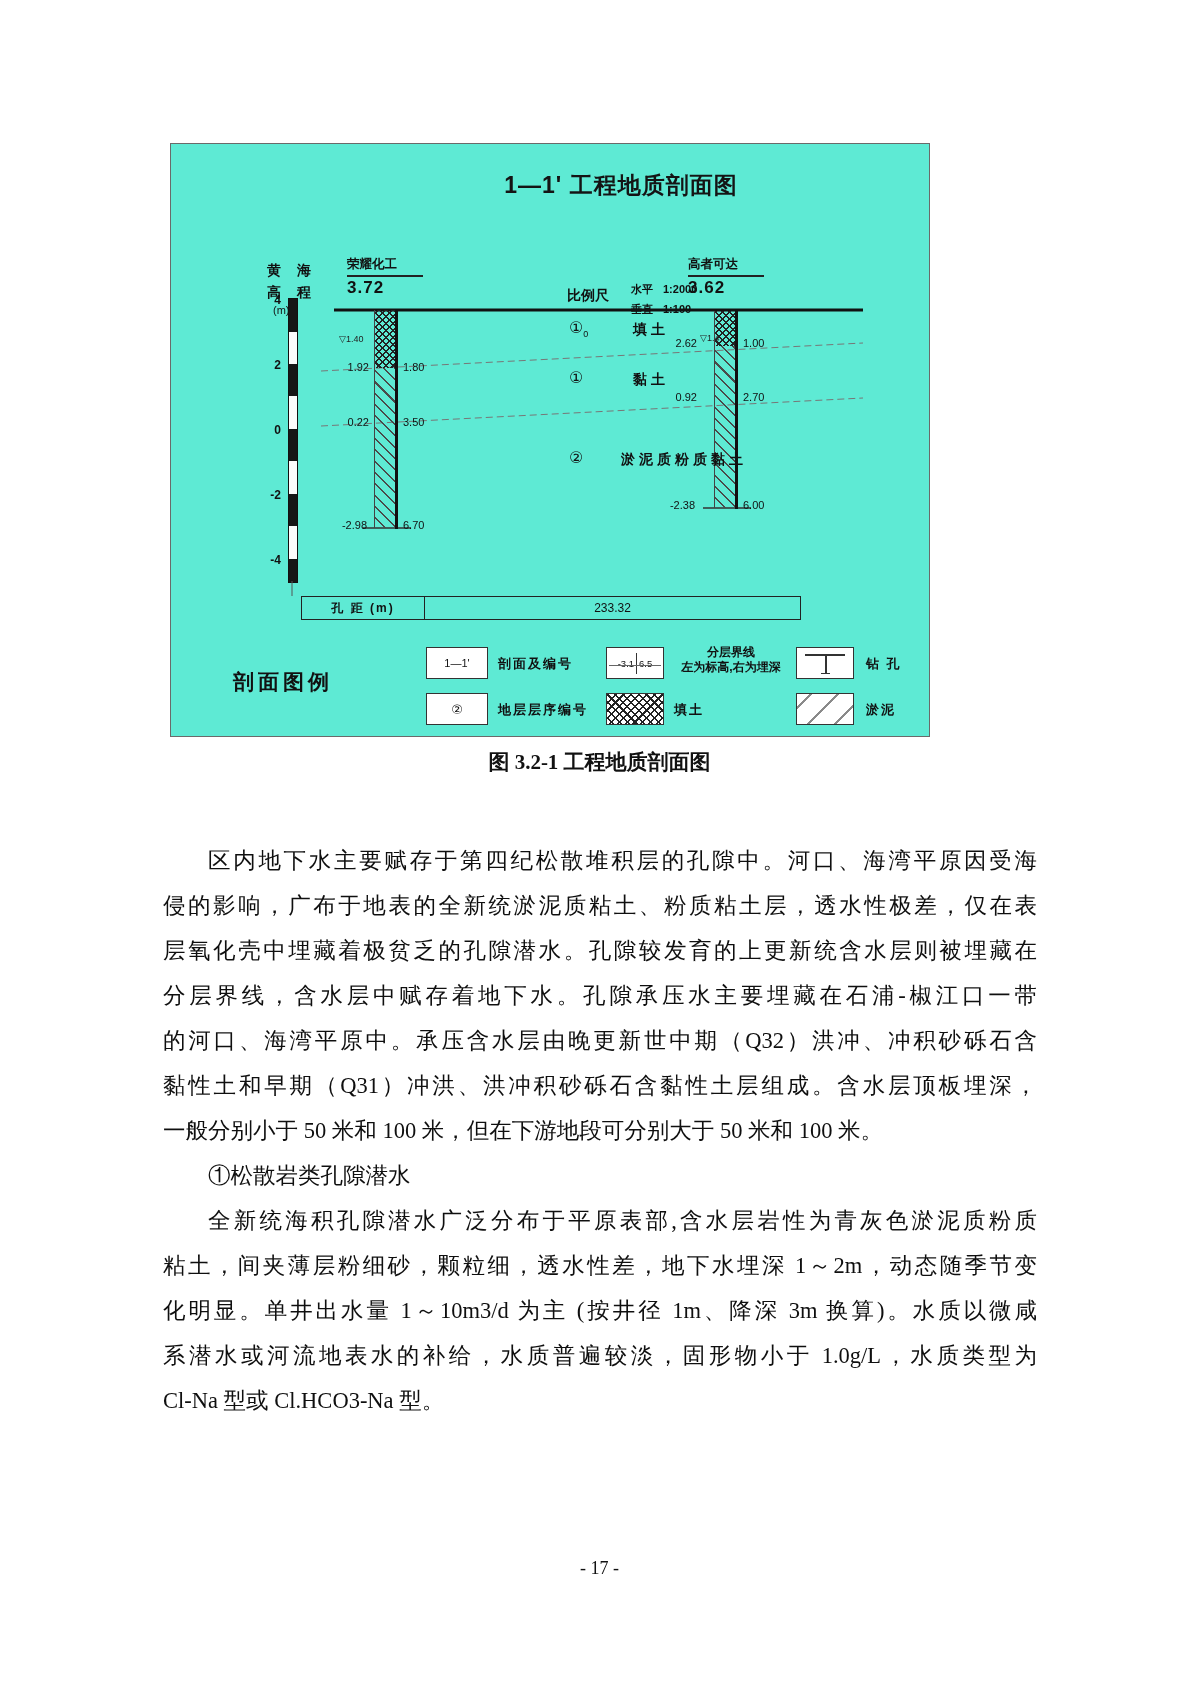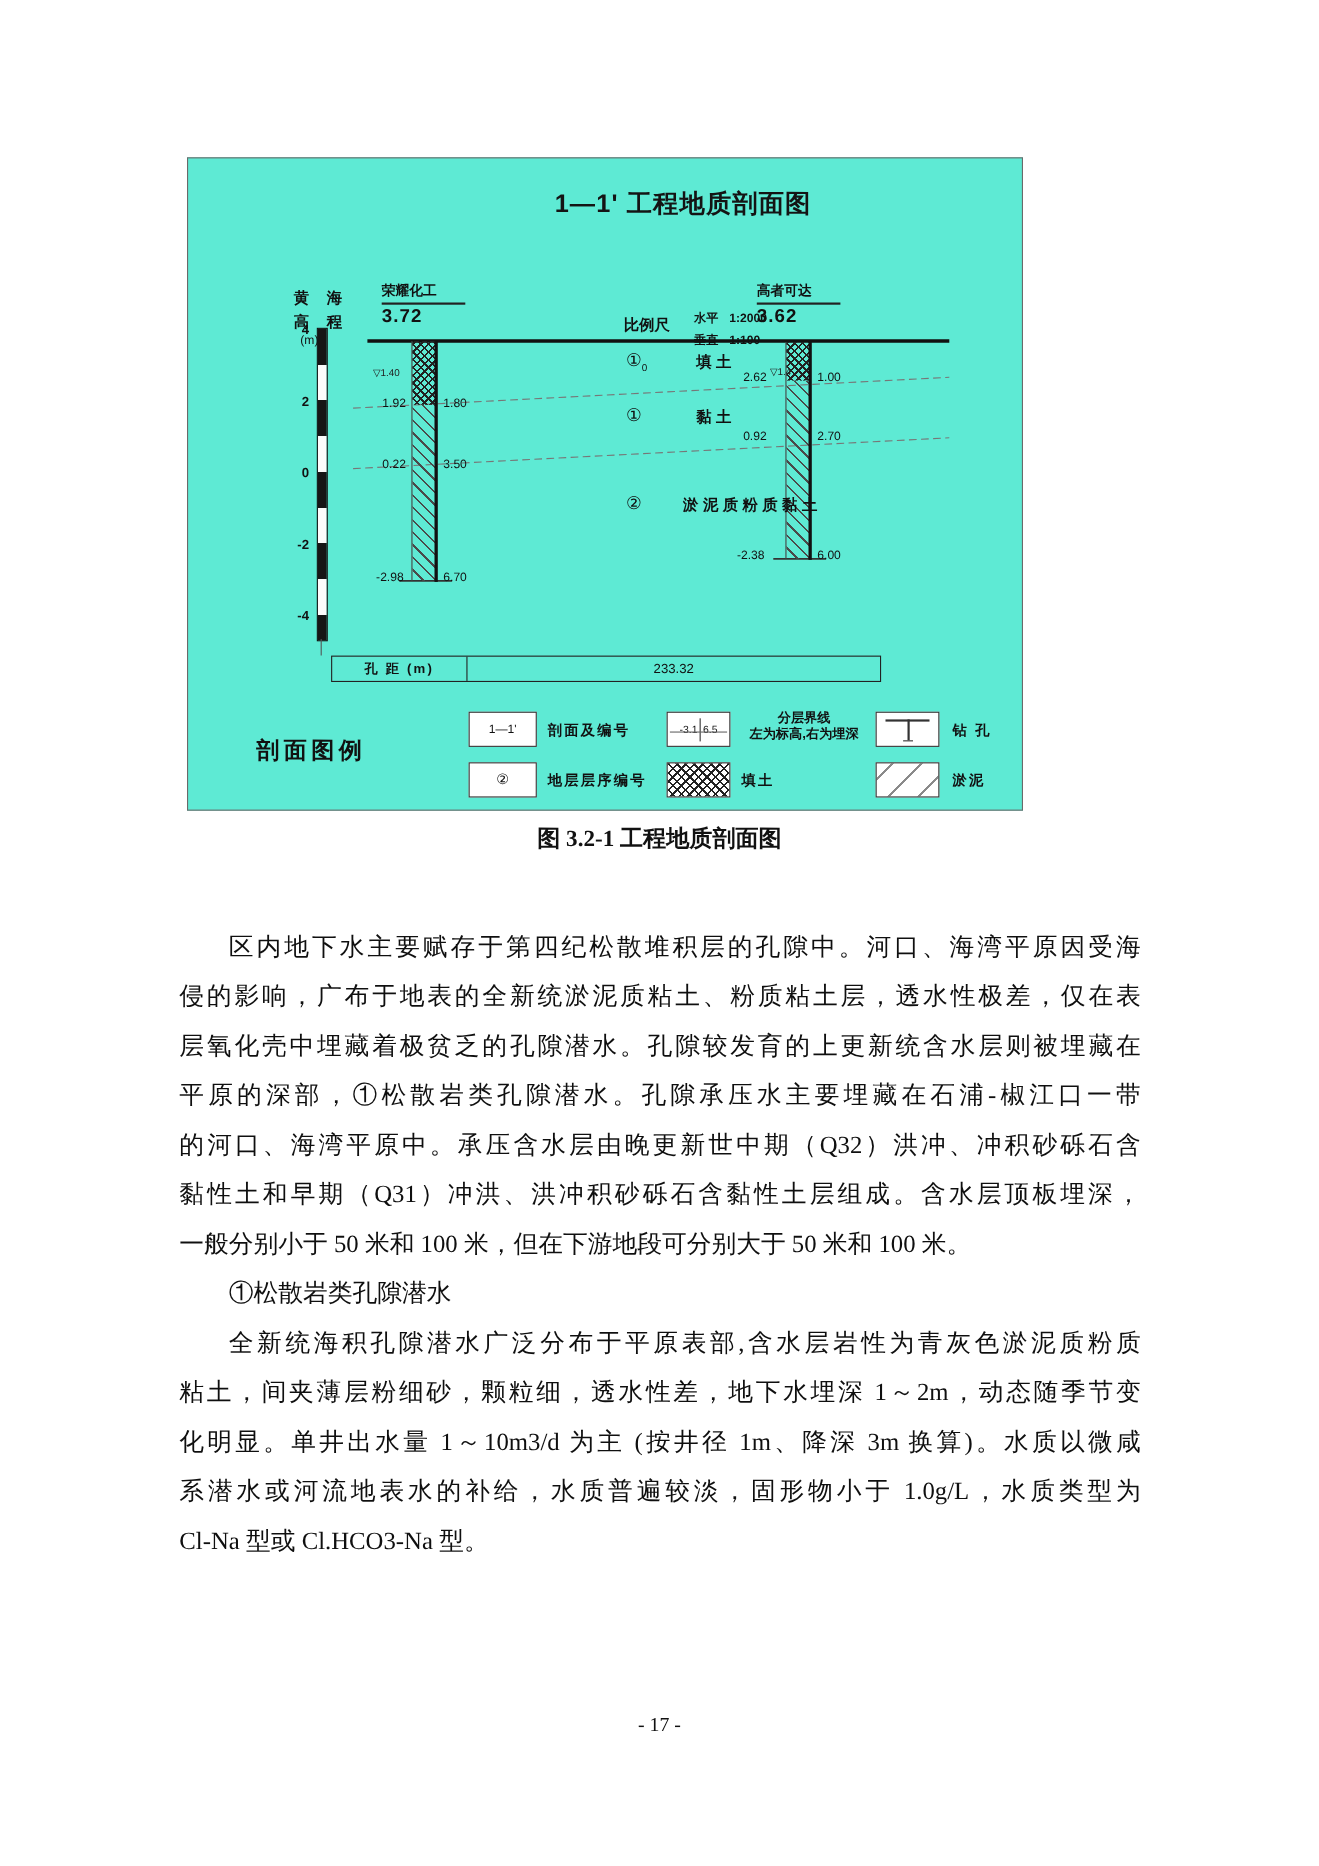--- a/index.html
+++ b/index.html
@@ -186,21 +186,21 @@
   <div class="abs lg-box lg-silt" style="left:625px;top:549px;width:58px;height:32px;"></div>
   <div class="abs lg-lab" style="left:695px;top:557px;">淤泥</div>
 </div>
 
 <div class="abs caption">图 3.2-1 工程地质剖面图</div>
 
 <div class="abs body-text">
   <div class="bl ind">区内地下水主要赋存于第四纪松散堆积层的孔隙中。河口、海湾平原因受海</div>
   <div class="bl">侵的影响，广布于地表的全新统淤泥质粘土、粉质粘土层，透水性极差，仅在表</div>
   <div class="bl">层氧化壳中埋藏着极贫乏的孔隙潜水。孔隙较发育的上更新统含水层则被埋藏在</div>
-  <div class="bl">平原的深部，①松散岩类孔隙潜水。孔隙承压水主要埋藏在石浦-椒江口一带</div>
+  <div class="bl">分层界线，含水层中赋存着地下水。孔隙承压水主要埋藏在石浦-椒江口一带</div>
   <div class="bl">的河口、海湾平原中。承压含水层由晚更新世中期（Q32）洪冲、冲积砂砾石含</div>
   <div class="bl">黏性土和早期（Q31）冲洪、洪冲积砂砾石含黏性土层组成。含水层顶板埋深，</div>
   <div class="bl nl">一般分别小于 50 米和 100 米，但在下游地段可分别大于 50 米和 100 米。</div>
   <div class="bl ind nl">①松散岩类孔隙潜水</div>
   <div class="bl ind">全新统海积孔隙潜水广泛分布于平原表部,含水层岩性为青灰色淤泥质粉质</div>
   <div class="bl">粘土，间夹薄层粉细砂，颗粒细，透水性差，地下水埋深 1～2m，动态随季节变</div>
   <div class="bl">化明显。单井出水量 1～10m3/d 为主 (按井径 1m、降深 3m 换算)。水质以微咸</div>
   <div class="bl">系潜水或河流地表水的补给，水质普遍较淡，固形物小于 1.0g/L，水质类型为</div>
   <div class="bl nl">Cl-Na 型或 Cl.HCO3-Na 型。</div>
 </div>

